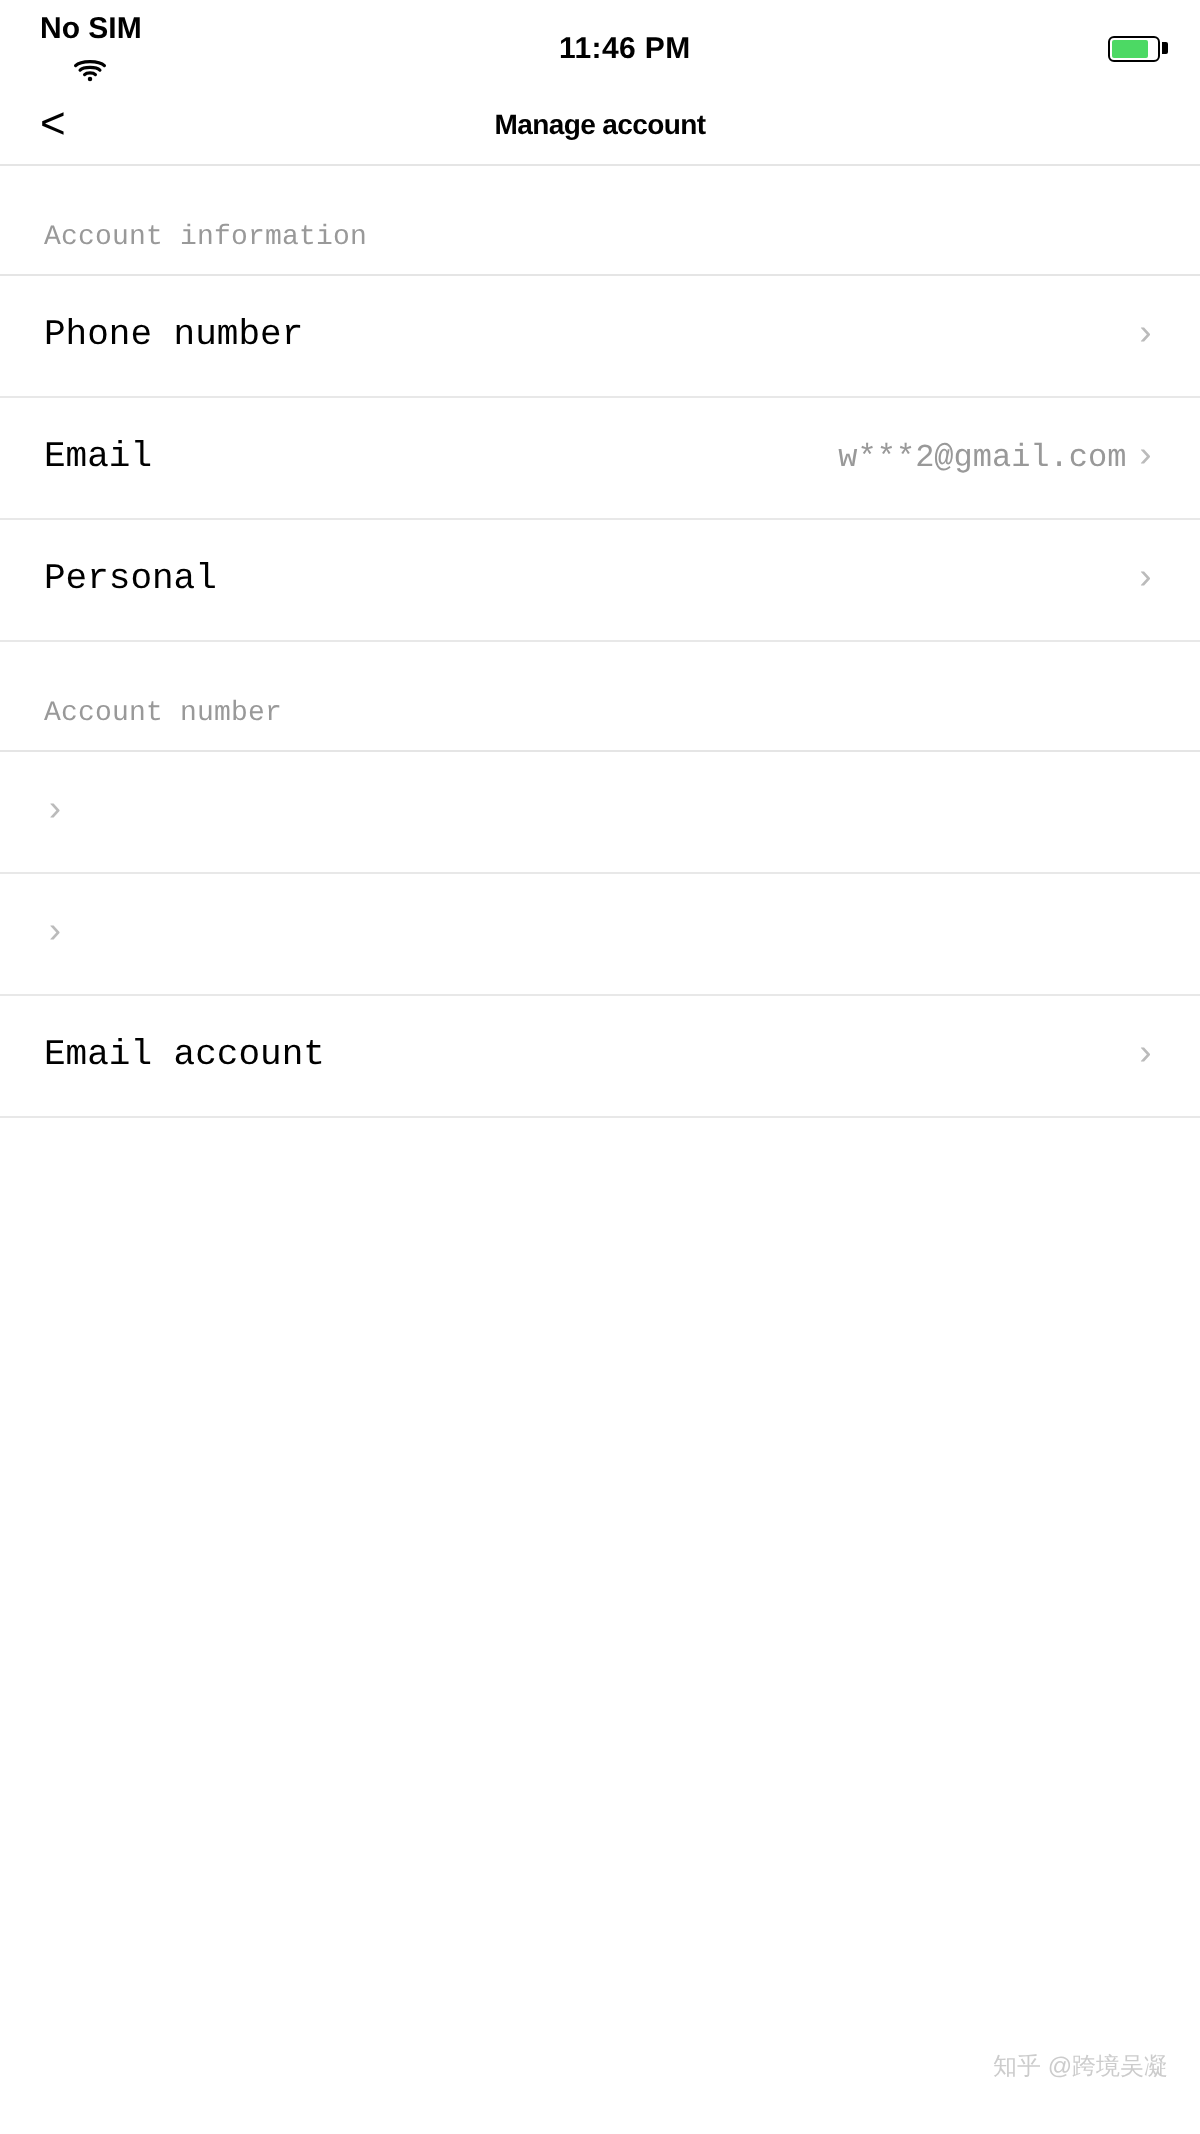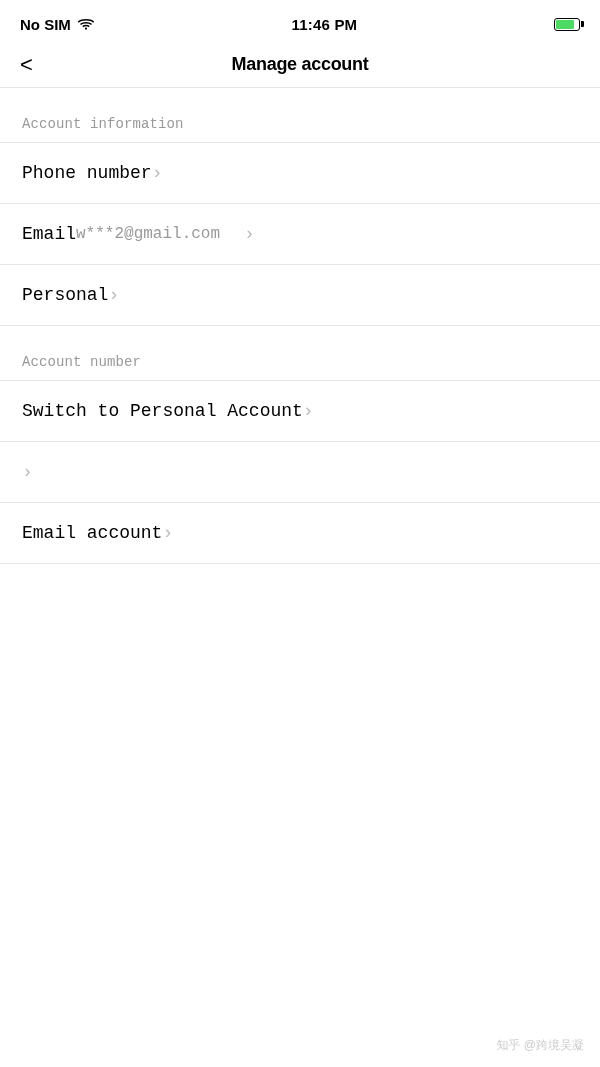--- a/index.html
+++ b/index.html
@@ -27,20 +27,21 @@
       height: 44px;
     }
 
     .status-left {
       display: flex;
       align-items: center;
       gap: 6px;
       font-size: 15px;
       font-weight: 600;
       color: #000;
+      flex-direction: column;
     }
 
     .wifi-icon {
       width: 18px;
       height: 13px;
       position: relative;
     }
 
     .status-center {
       font-size: 15px;
@@ -99,21 +100,21 @@
       position: absolute;
       left: 20px;
       font-size: 22px;
       color: #000;
       cursor: pointer;
       font-weight: 300;
       line-height: 1;
     }
 
     .header-title {
-      font-size: 18px;
+      font-size: 14px;
       font-weight: 700;
       color: #000;
       letter-spacing: -0.3px;
     }
 
     
     .section {
       margin-top: 28px;
       font-family: Liberation Mono, monospace;
     }
@@ -129,58 +130,59 @@
     .section-divider {
       height: 1px;
       background: #e5e5e5;
       margin: 0 0;
     }
 
     
     .menu-item {
       display: flex;
       align-items: center;
+      justify-content: space-between;
       padding: 20px 22px;
       border-bottom: 1px solid #e8e8e8;
       cursor: pointer;
       background: #fff;
     }
 
     .menu-item-left {
       display: flex;
       align-items: center;
     }
 
     .menu-item-label {
       font-size: 18px;
       color: #000;
       font-weight: 400;
     }
 
     .menu-item-value {
       font-size: 16px;
       color: #999;
-      margin-right: 24px;
+      margin-right: 4px;
     }
 
     .menu-item-right {
       display: flex;
       align-items: center;
     }
 
     .chevron {
       font-size: 18px;
       color: #bbb;
       font-weight: 300;
     }
 
     
     .watermark {
       position: fixed;
-      bottom: 13px;
+      bottom: 25px;
       right: 16px;
       font-size: 12px;
       color: #ccc;
     }
   </style>
 </head>
 <body>
 
 <div class="status-bar">
   <div class="status-left">
@@ -232,23 +234,20 @@
         </div>
         <div class="menu-item-right">
           <span class="chevron">›</span>
         </div>
       </div>
     </div>
     <div class="section">
       <div class="section-header">Account number</div>
       <div class="section-divider"></div>
       <div class="menu-item">
-        <div class="menu-item-left">
-          <span class="menu-item-label">Switch to Personal Account</span>
-        </div>
         <div class="menu-item-right">
           <span class="chevron">›</span>
         </div>
       </div>
       <div class="menu-item">
         <div class="menu-item-right">
           <span class="chevron">›</span>
         </div>
       </div>
       <div class="menu-item">

